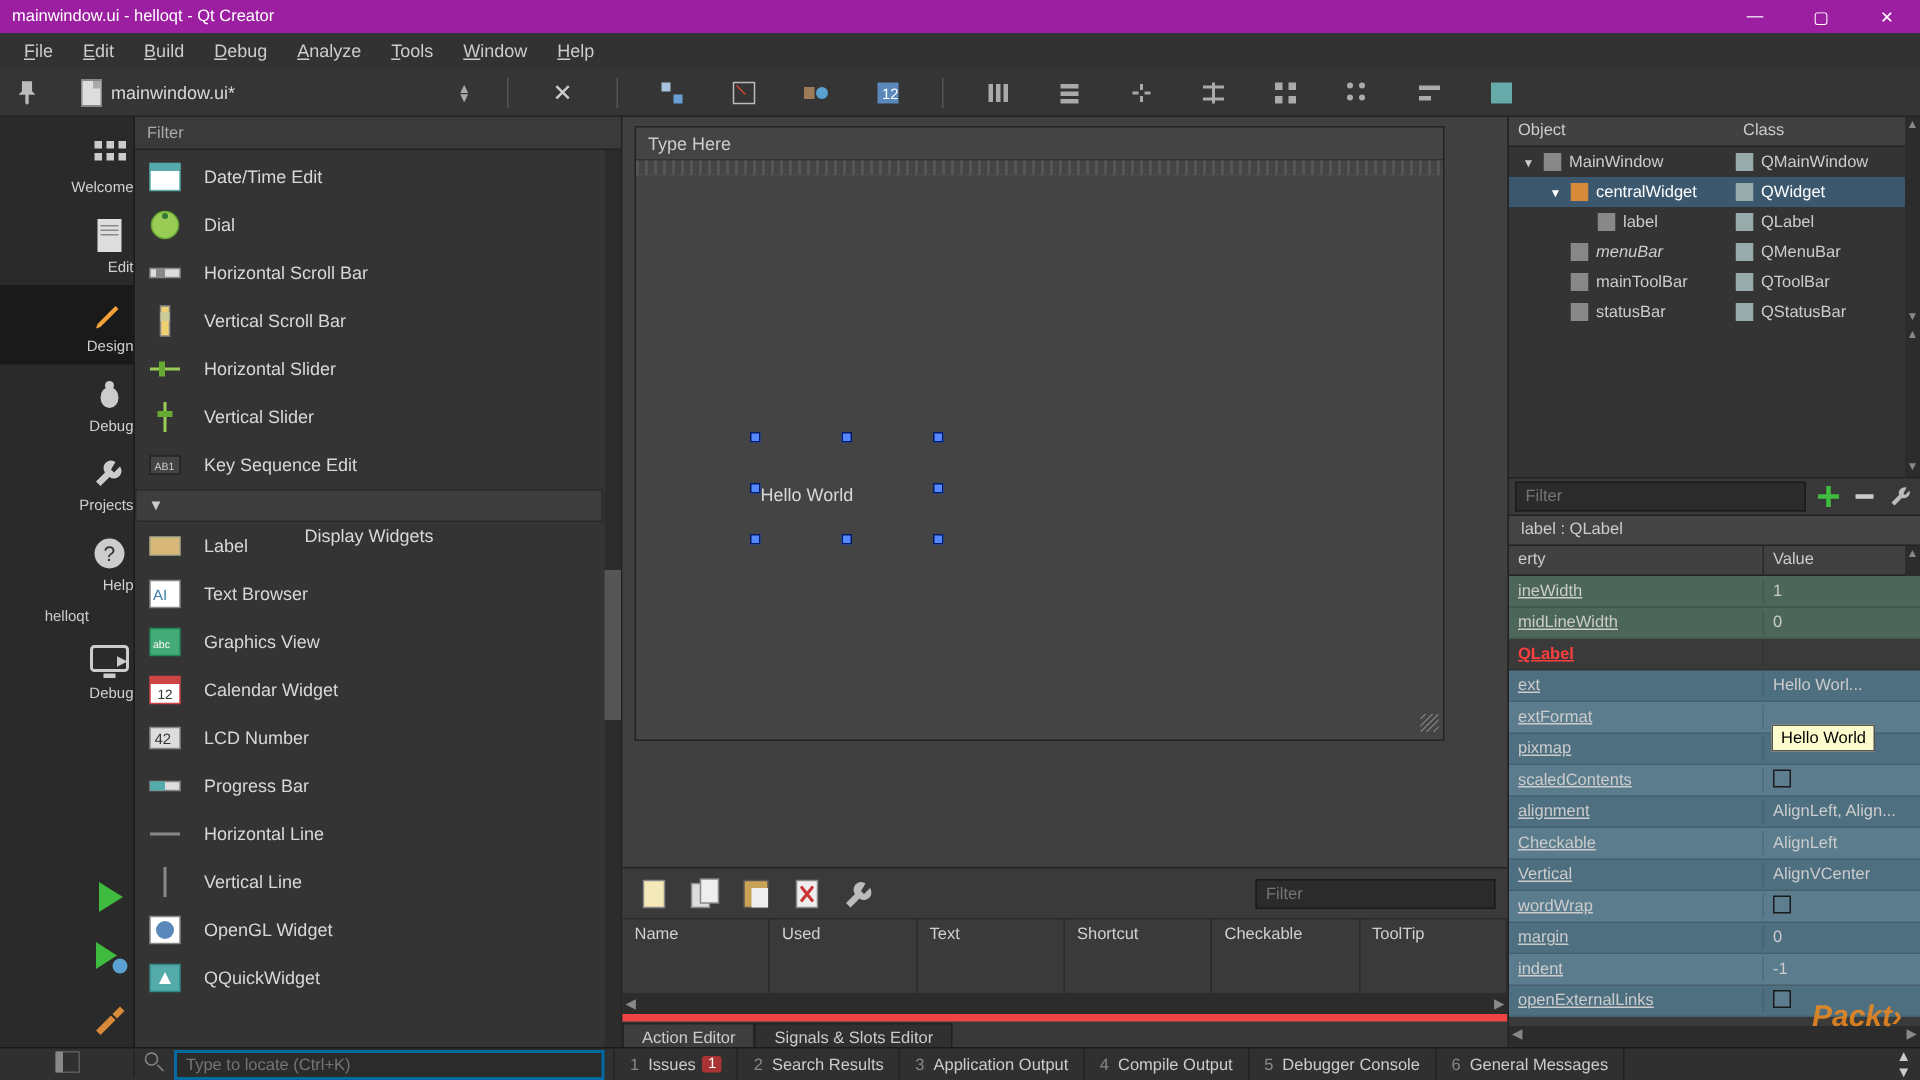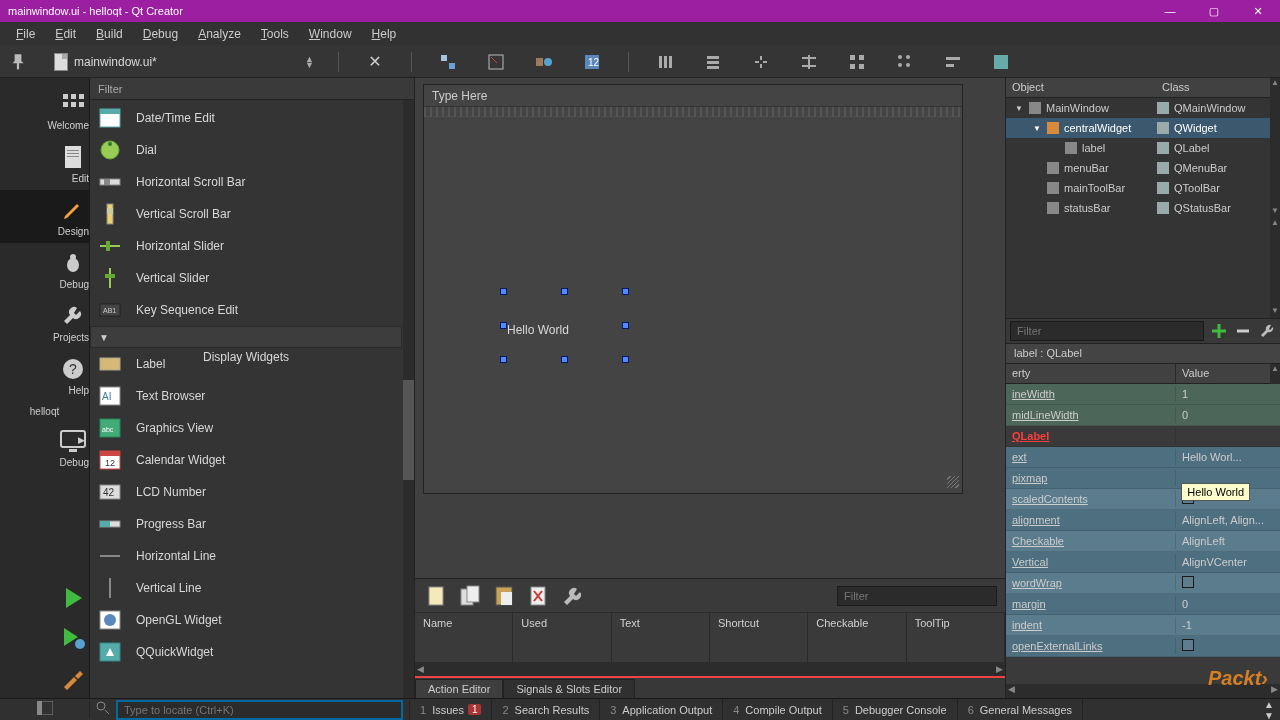--- a/index.html
+++ b/index.html
@@ -69,21 +69,21 @@
 .action-area { height: 120px; border-top:1px solid #222; display:flex; flex-direction:column; background:#3a3a3a; }
 .action-toolbar { height: 34px; display:flex; align-items:center; gap:8px; padding:0 8px; border-bottom:1px solid #2a2a2a; }
 .action-toolbar .ab { width:26px; height:26px; display:flex; align-items:center; justify-content:center; cursor:pointer; }
 .action-toolbar .filter-box { flex:1; max-width:160px; }
 .action-toolbar input { width:100%; background:#2b2b2b; border:1px solid #1a1a1a; color:#999; padding:3px 6px; font-size:11px; }
 .action-table { flex:1; display:flex; }
 .action-table .col { flex:1; border-right:1px solid #2a2a2a; padding:4px 8px; color:#d0d0d0; font-size:11px; }
 .action-scroll-h { height:14px; background:#2c2c2c; position:relative; }
 .action-scroll-h .tri-l { position:absolute; left:2px; top:2px; color:#888; font-size:9px; }
 .action-scroll-h .tri-r { position:absolute; right:2px; top:2px; color:#888; font-size:9px; }
-.editor-tabs { height:22px; display:flex; border-top:2px solid #ef4444; background:#383838; }
+.editor-tabs { height:22px; display:flex; border-top:5px solid #ef4444; background:#383838; }
 .editor-tabs .tab { padding:3px 12px; font-size:11px; border:1px solid #222; border-bottom:none; background:#303030; cursor:pointer; margin-top:1px; }
 .editor-tabs .tab.active { background:#3e3e3e; }
 
 
 .right { width: 275px; background:#3a3a3a; border-left:1px solid #222; display:flex; flex-direction:column; position:relative; }
 .obj-headers { height:20px; display:flex; background:#414141; border-bottom:1px solid #222; font-size:11px; }
 .obj-headers .h1 { flex:0 0 150px; padding:3px 6px; }
 .obj-headers .h2 { flex:1; padding:3px 6px; }
 .obj-tree { background:#343434; }
 .tree-row { height:20px; display:flex; align-items:center; font-size:11px; cursor:pointer; }
@@ -634,21 +634,21 @@
               <div class="c2">
                 <span class="tree-icon">
                   <svg width="12" height="12">
                     <rect width="12" height="12" fill="#9aa"></rect>
                   </svg>
                 </span>
                 <span>QLabel</span>
               </div>
             </div>
             <div class="tree-row">
-              <div class="c1" style="padding-left:26px;">
+              <div class="c1" style="padding-left:26px;font-style:italic;">
                 <span class="tree-arrow"></span>
                 <span class="tree-icon">
                   <svg width="12" height="12">
                     <rect width="12" height="12" fill="#888"></rect>
                   </svg>
                 </span>
                 <span>menuBar</span>
               </div>
               <div class="c2">
                 <span class="tree-icon">
@@ -750,20 +750,24 @@
           <div class="pk">midLineWidth</div>
           <div class="pv">0</div>
         </div>
         <div class="prop-row prop-cat">
           <div class="pk">QLabel</div>
           <div class="pv"></div>
         </div>
         <div class="prop-row prop-blue">
           <div class="pk">ext</div>
           <div class="pv">Hello Worl...</div>
+        </div>
+        <div class="prop-row prop-blue-alt">
+          <div class="pk">extFormat</div>
+          <div class="pv"></div>
         </div>
         <div class="tooltip" style="right: 30px; top: 99px;">Hello World</div>
         <div class="prop-row prop-blue">
           <div class="pk">pixmap</div>
           <div class="pv"></div>
         </div>
         <div class="prop-row prop-blue-alt">
           <div class="pk">scaledContents</div>
           <div class="pv"><span class="chk"></span></div>
         </div>

